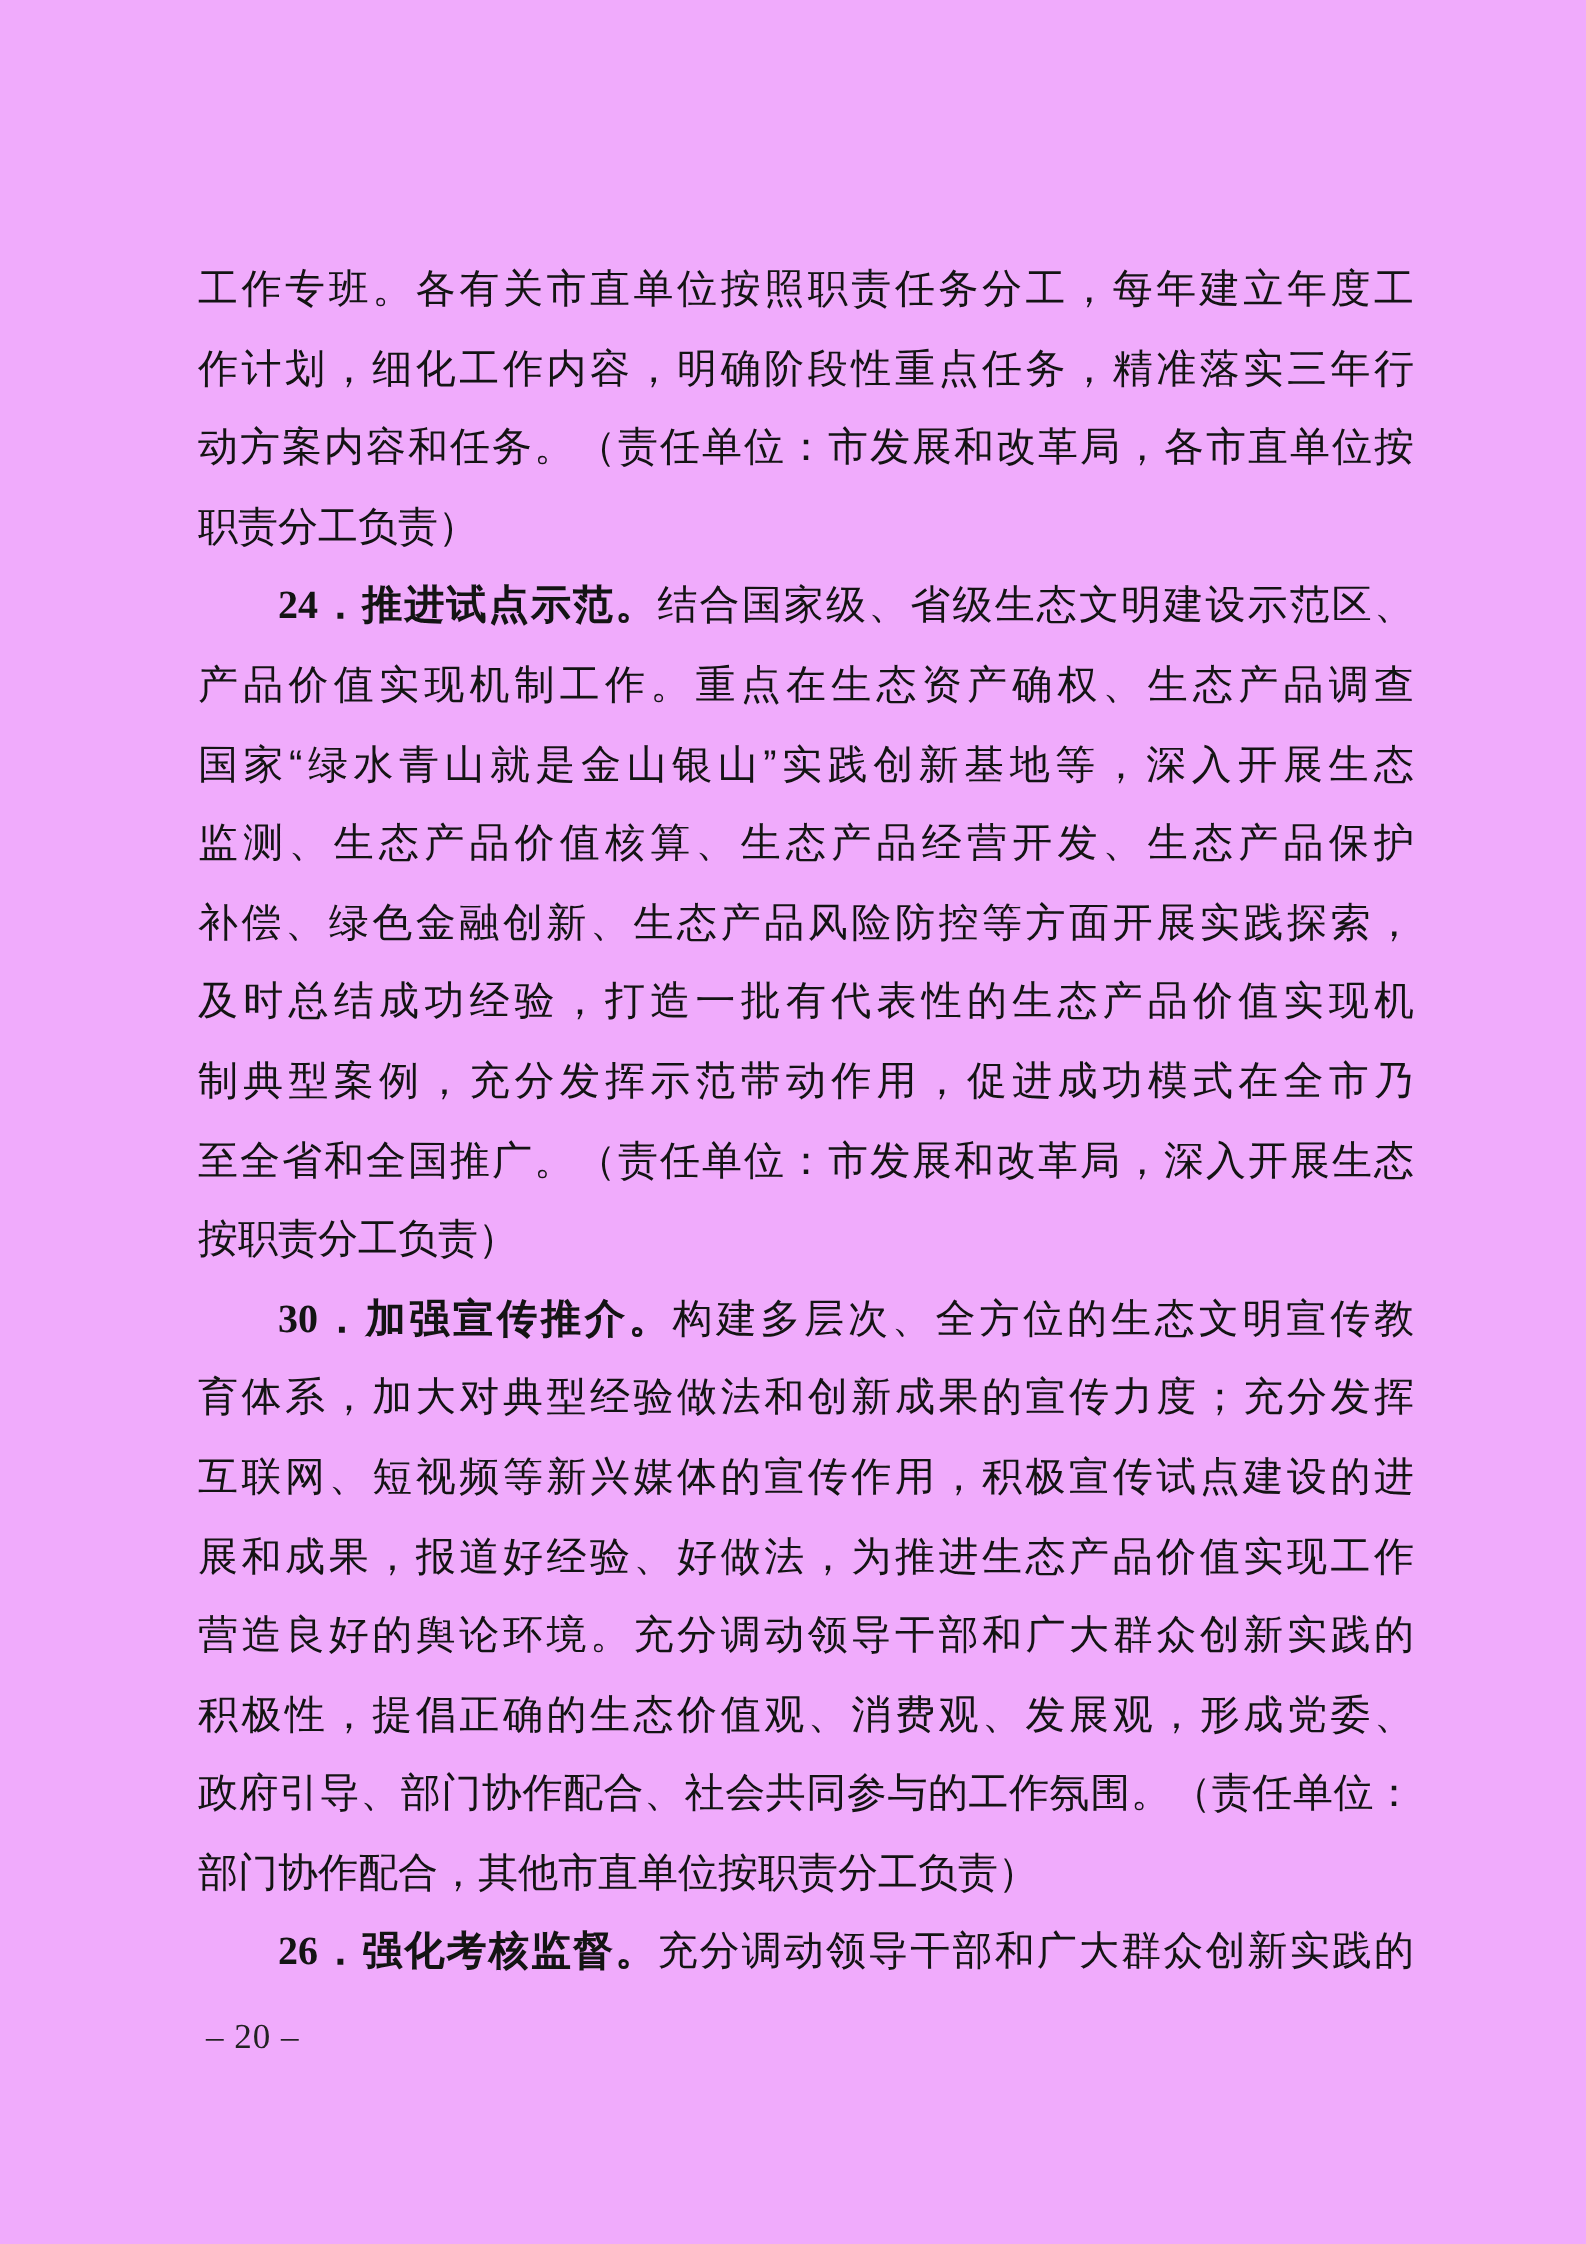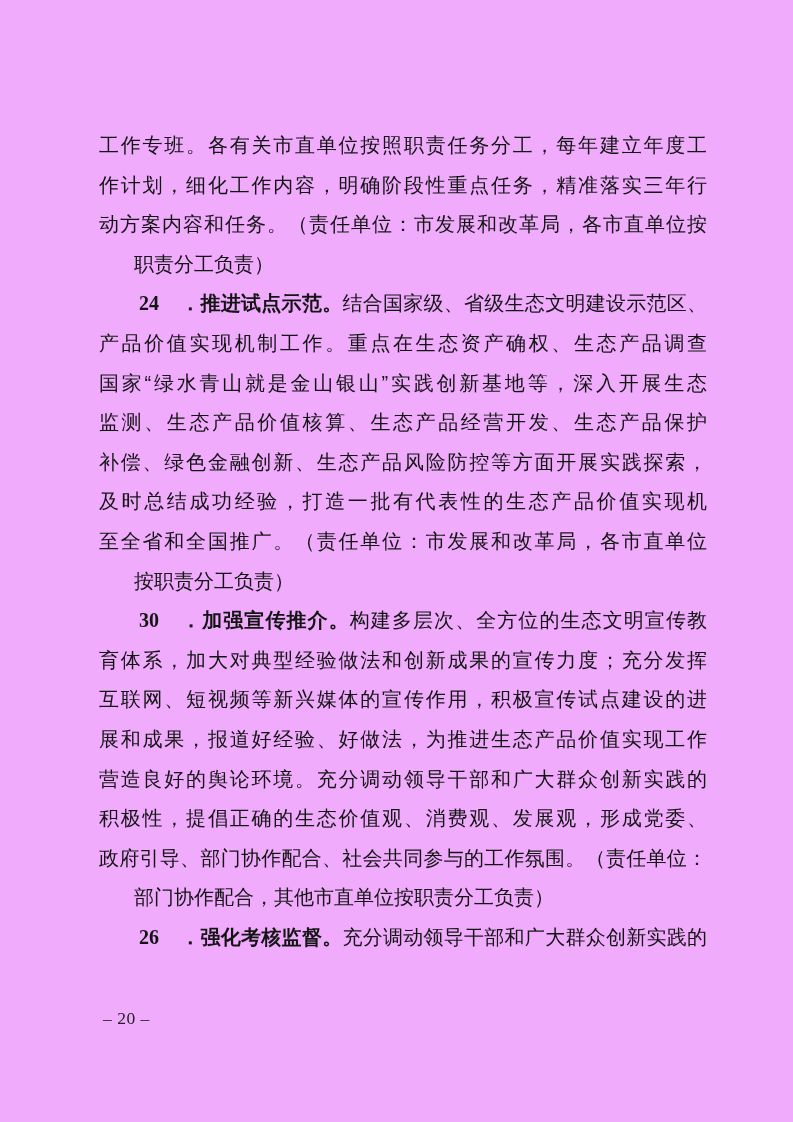--- a/index.html
+++ b/index.html
@@ -24,28 +24,27 @@
   .line {
     height: 39.6px;
     line-height: 39.6px;
     text-align: justify;
     text-align-last: justify;
     overflow: hidden;
   }
   .line.short {
     text-align: left;
     text-align-last: left;
-    margin-left: 35px;
   }
   .line.indent { text-indent: 2em; }
   .lead-num {
     font-weight: 700;
     font-family: "Liberation Serif", serif;
   }
-  .lead-title { font-weight: 700; margin-left: 21px; }
+  .lead-title { font-weight: 700; }
   .page-number {
     position: absolute;
     left: 103px;
     top: 1008px;
     font-family: "Liberation Serif", serif;
     font-size: 17.5px;
     color: #222222;
     letter-spacing: 0.5px;
     text-align: center;
   }
@@ -63,21 +62,22 @@
       <div class="line short">职责分工负责）</div>
     </div>
 
     <div class="para">
       <div class="line indent"><span class="lead-num">24</span><span class="lead-title">．推进试点示范。</span><span>结合国家级、省级生态文明建设示范区、</span></div>
       <div class="line">产品价值实现机制工作。重点在生态资产确权、生态产品调查</div>
       <div class="line">国家“绿水青山就是金山银山”实践创新基地等，深入开展生态</div>
       <div class="line">监测、生态产品价值核算、生态产品经营开发、生态产品保护</div>
       <div class="line">补偿、绿色金融创新、生态产品风险防控等方面开展实践探索，</div>
       <div class="line">及时总结成功经验，打造一批有代表性的生态产品价值实现机</div>
-      <div class="line">至全省和全国推广。（责任单位：市发展和改革局，各市直单位</div>
+      <div class="line">制典型案例，充分发挥示范带动作用，促进成功模式在全市乃</div>
+      <div class="line">至全省和全国推广。（责任单位：市发展和改革局，深入开展生态</div>
       <div class="line short">按职责分工负责）</div>
     </div>
 
     <div class="para">
       <div class="line indent"><span class="lead-num">30</span><span class="lead-title">．加强宣传推介。</span><span>构建多层次、全方位的生态文明宣传教</span></div>
       <div class="line">育体系，加大对典型经验做法和创新成果的宣传力度；充分发挥</div>
       <div class="line">互联网、短视频等新兴媒体的宣传作用，积极宣传试点建设的进</div>
       <div class="line">展和成果，报道好经验、好做法，为推进生态产品价值实现工作</div>
       <div class="line">营造良好的舆论环境。充分调动领导干部和广大群众创新实践的</div>
       <div class="line">积极性，提倡正确的生态价值观、消费观、发展观，形成党委、</div>

